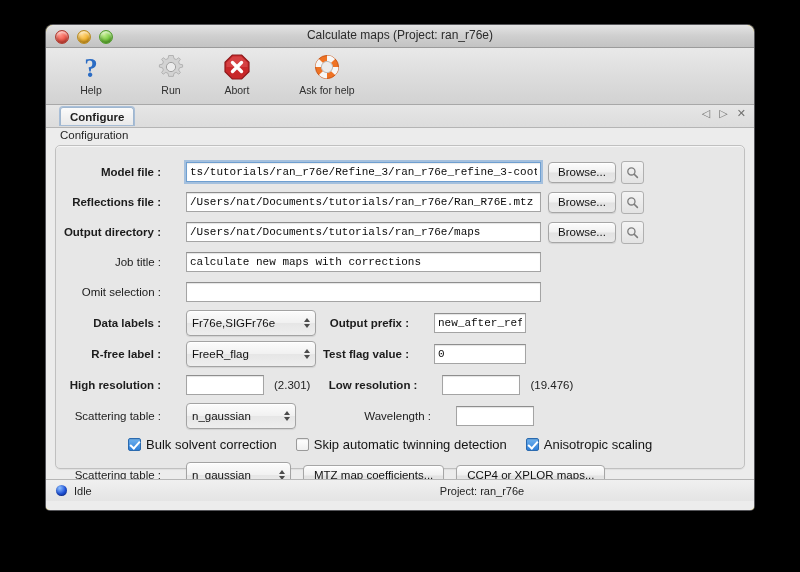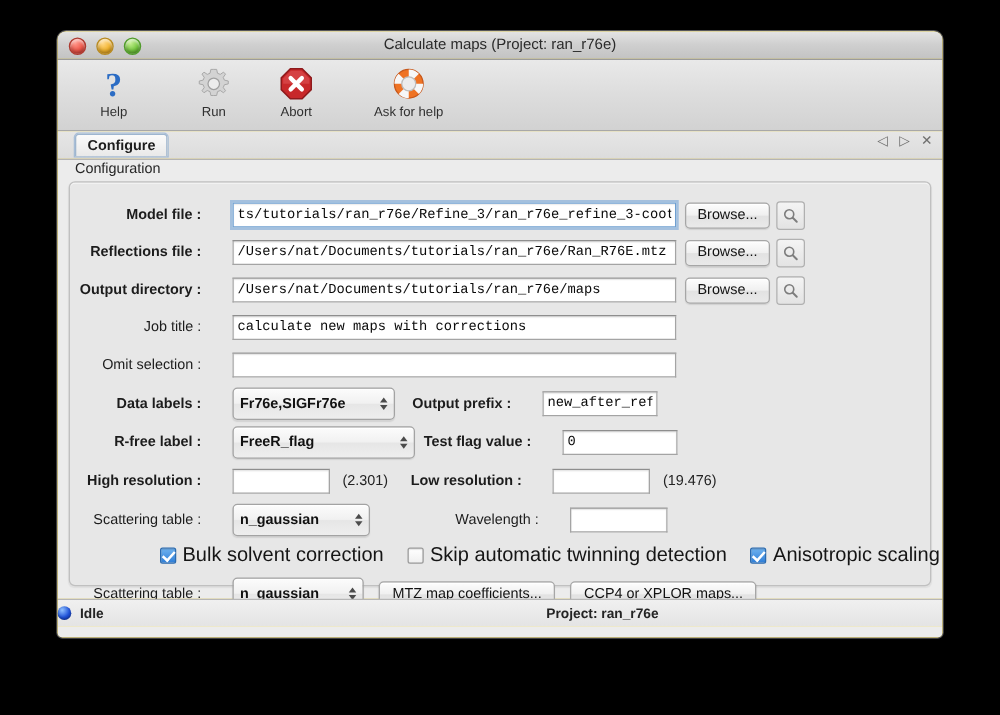--- a/index.html
+++ b/index.html
@@ -215,21 +215,20 @@
     border: 1px solid #a3a3a3;
     border-radius: 4px;
     box-shadow: 0 1px 1px rgba(0,0,0,0.09), inset 0 1px 0 #fff;
     display: flex;
     align-items: center;
     padding: 12px 5px;
     font-size: 11.5px;
     color: #111;
     position: relative;
     cursor: default;
-    font-weight: bold;
   }
   .combo .ctxt { flex: 1 1 auto; overflow: hidden; white-space: nowrap; }
   .combo .arrows {
     display: flex; flex-direction: column; align-items: center;
     gap: 2px; margin-left: 4px; flex: 0 0 auto;
   }
   .ar-up, .ar-dn { width: 0; height: 0; border-left: 3.5px solid transparent; border-right: 3.5px solid transparent; }
   .ar-up { border-bottom: 4px solid #4b4b4b; }
   .ar-dn { border-top: 4px solid #4b4b4b; }
 
@@ -256,21 +255,21 @@
   }
   .cbbox.on:after {
     content: "";
     position: absolute;
     left: 3px; top: 0px;
     width: 4px; height: 8px;
     border: solid #ffffff;
     border-width: 0 2px 2px 0;
     transform: rotate(42deg);
   }
-  .cblbl { font-size: 16px; color: #151515; white-space: nowrap; }
+  .cblbl { font-size: 13px; color: #151515; white-space: nowrap; }
 
   .pushbtn {
     box-sizing: border-box;
     height: 21px;
     padding: 0 10px;
     display: flex; align-items: center; justify-content: center;
     font-size: 11.5px;
     color: #111;
     background: linear-gradient(to bottom, #fdfdfd 0%, #f0f0f0 48%, #e2e2e2 52%, #eaeaea 100%);
     border: 1px solid #a6a6a6;
@@ -281,23 +280,22 @@
   }
 
   
   .statusbar {
     flex: 0 0 auto;
     height: 21px;
     background: linear-gradient(to bottom, #f0f0f0, #e4e4e4);
     border-top: 1px solid #b6b6b6;
     display: flex;
     align-items: center;
-    padding: 0 0;
-    position: relative;
-    font-weight: bold;
+    padding: 0 10px;
+    position: relative;
   }
   .statusbar .dot {
     width: 11px; height: 11px; border-radius: 50%;
     background: radial-gradient(circle at 34% 28%, #8fc0ff 0%, #1f52d8 55%, #0f2f9c 100%);
     box-shadow: inset 0 -1px 2px rgba(0,0,0,0.3);
     margin-right: 7px;
     flex: 0 0 auto;
   }
   .statusbar .stxt { font-size: 11px; color: #242424; }
   .statusbar .proj {
@@ -464,21 +462,21 @@
             </span>
           </div>
           <div class="lab b" style="width:118px">Output prefix :</div>
           <div class="field clip" style="width:92px">
             <span class="ftxt">new_after_ref:</span>
           </div>
         </div>
 
         <div class="row" style="height:31px">
           <div class="lab b w1">R-free label :</div>
-          <div class="combo" style="width:146px">
+          <div class="combo" style="width:130px">
             <span class="ctxt">FreeR_flag</span>
             <span class="arrows">
               <span class="ar-up"></span>
                 <span class="ar-dn"></span>
             </span>
           </div>
           <div class="lab b" style="width:118px">Test flag value :</div>
           <div class="field" style="width:92px">
             <span class="ftxt">0</span>
           </div>

